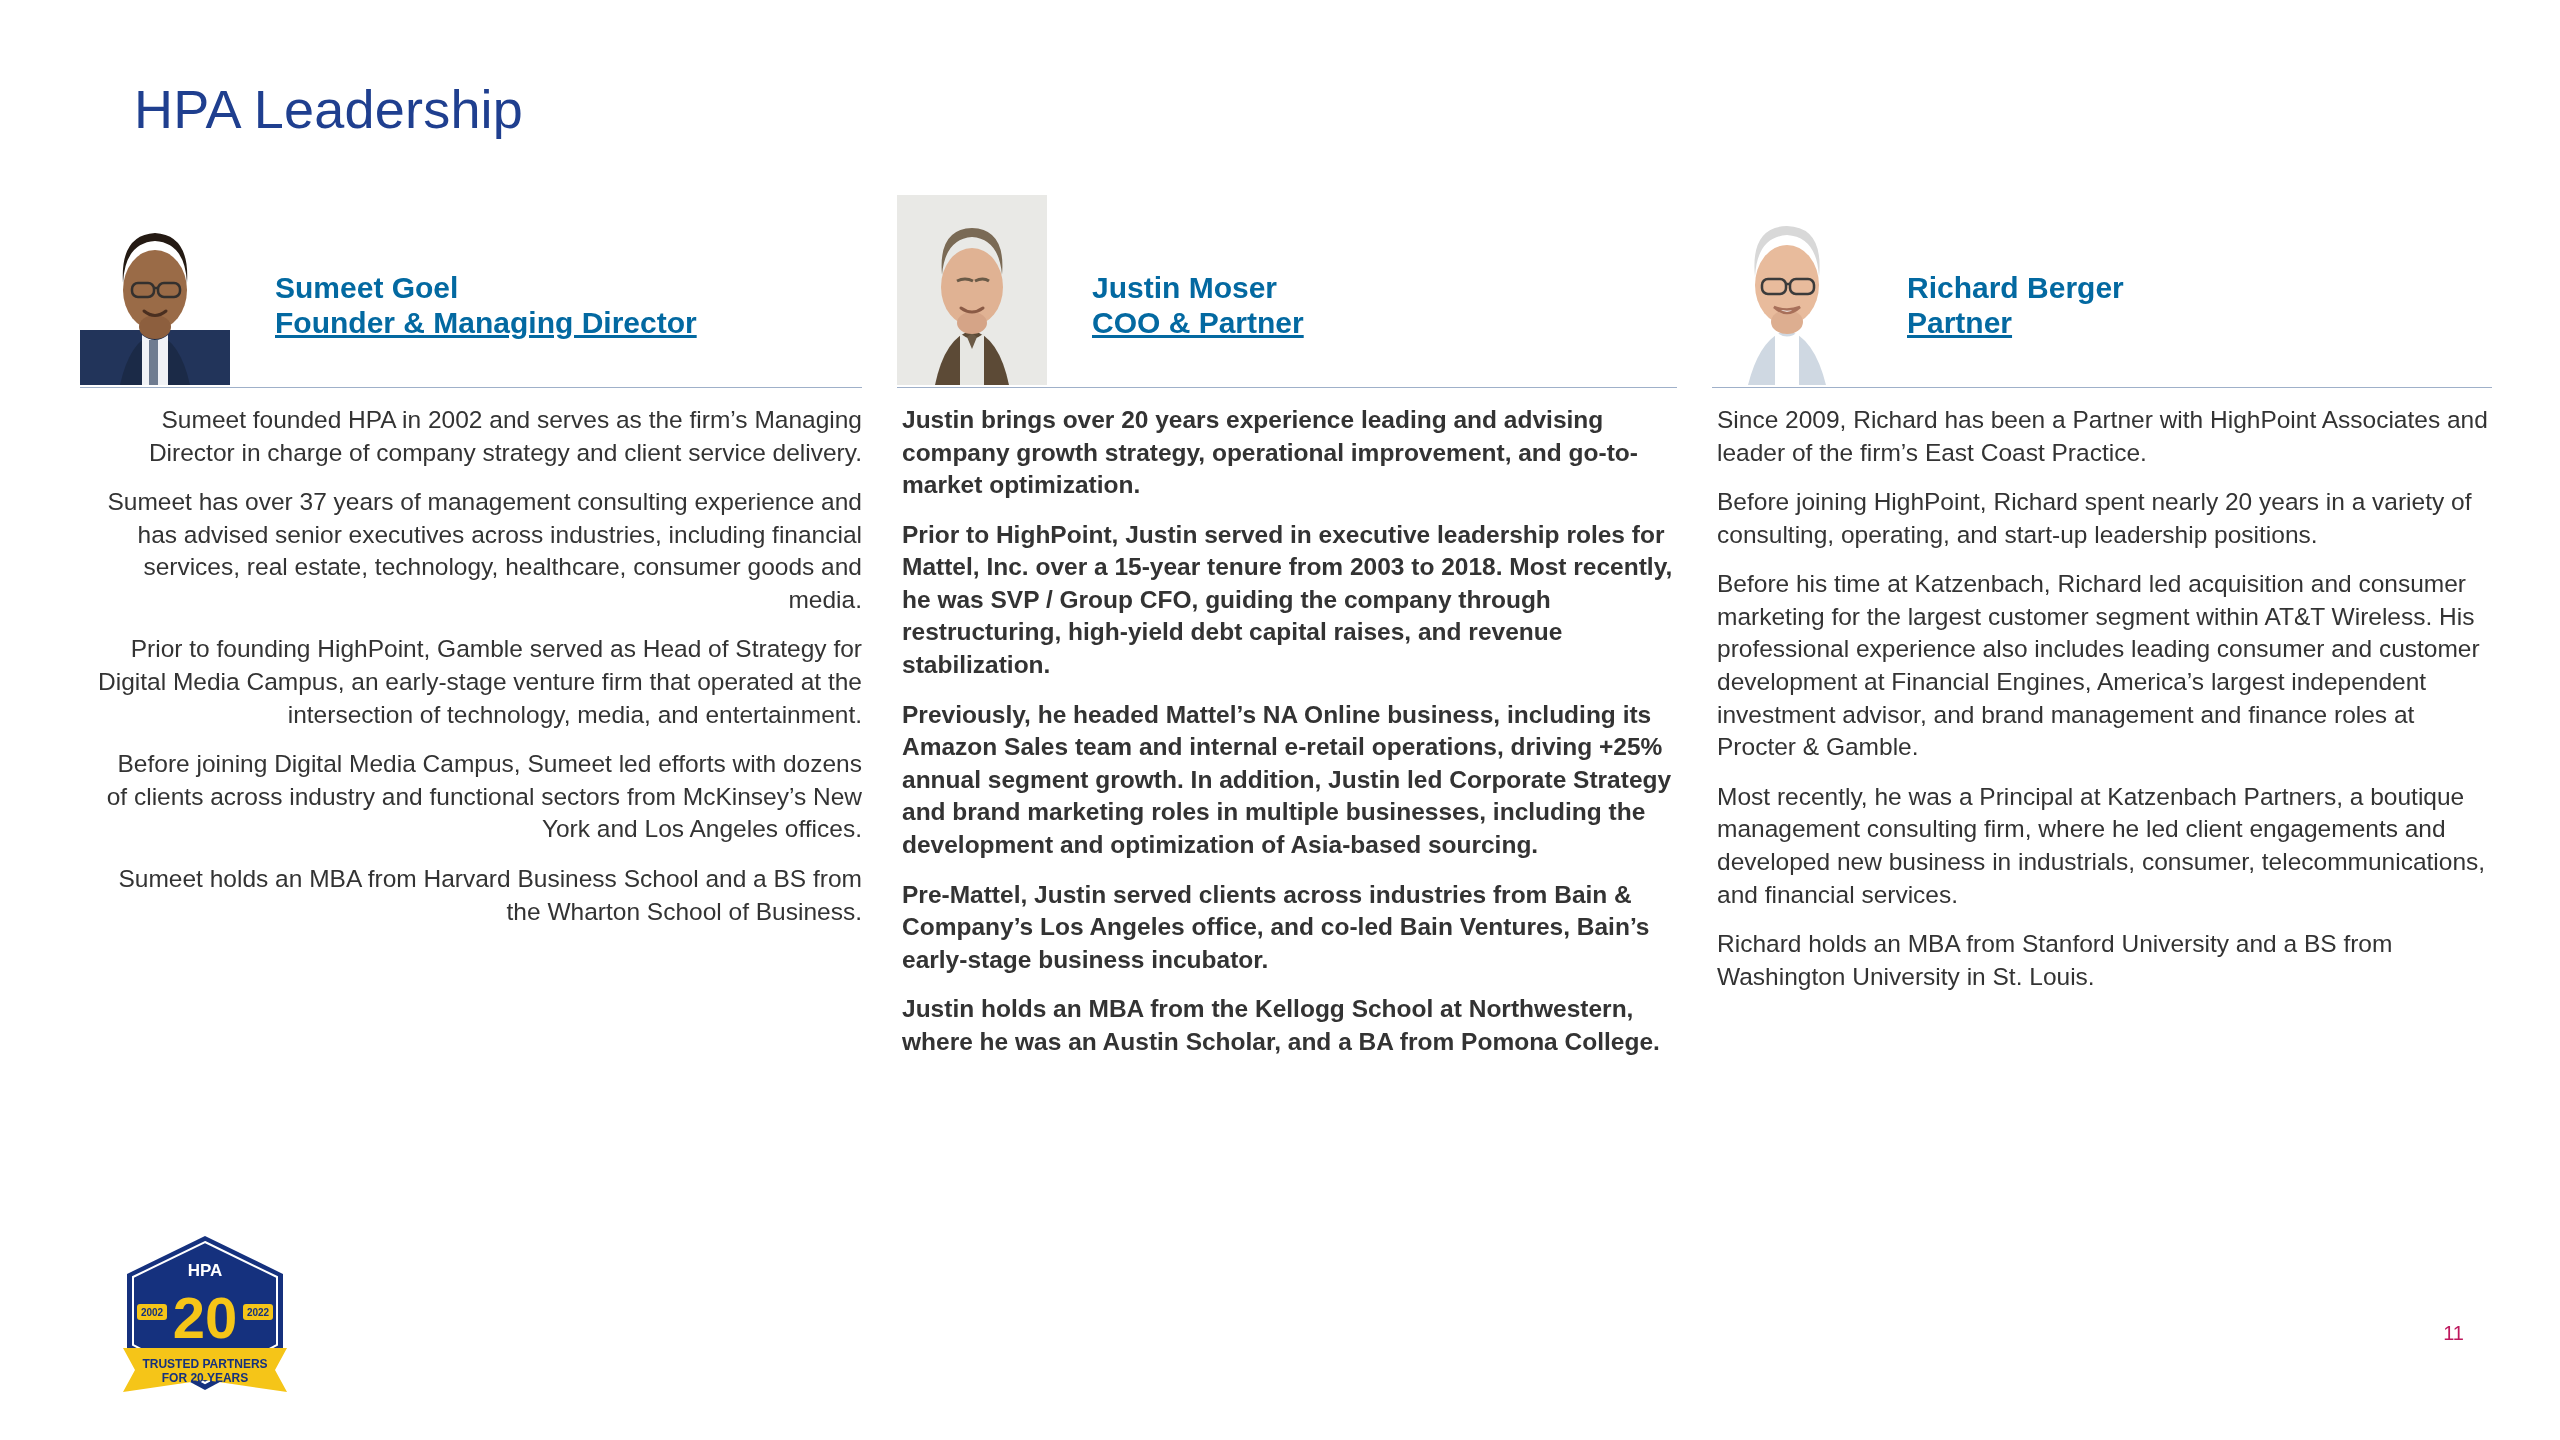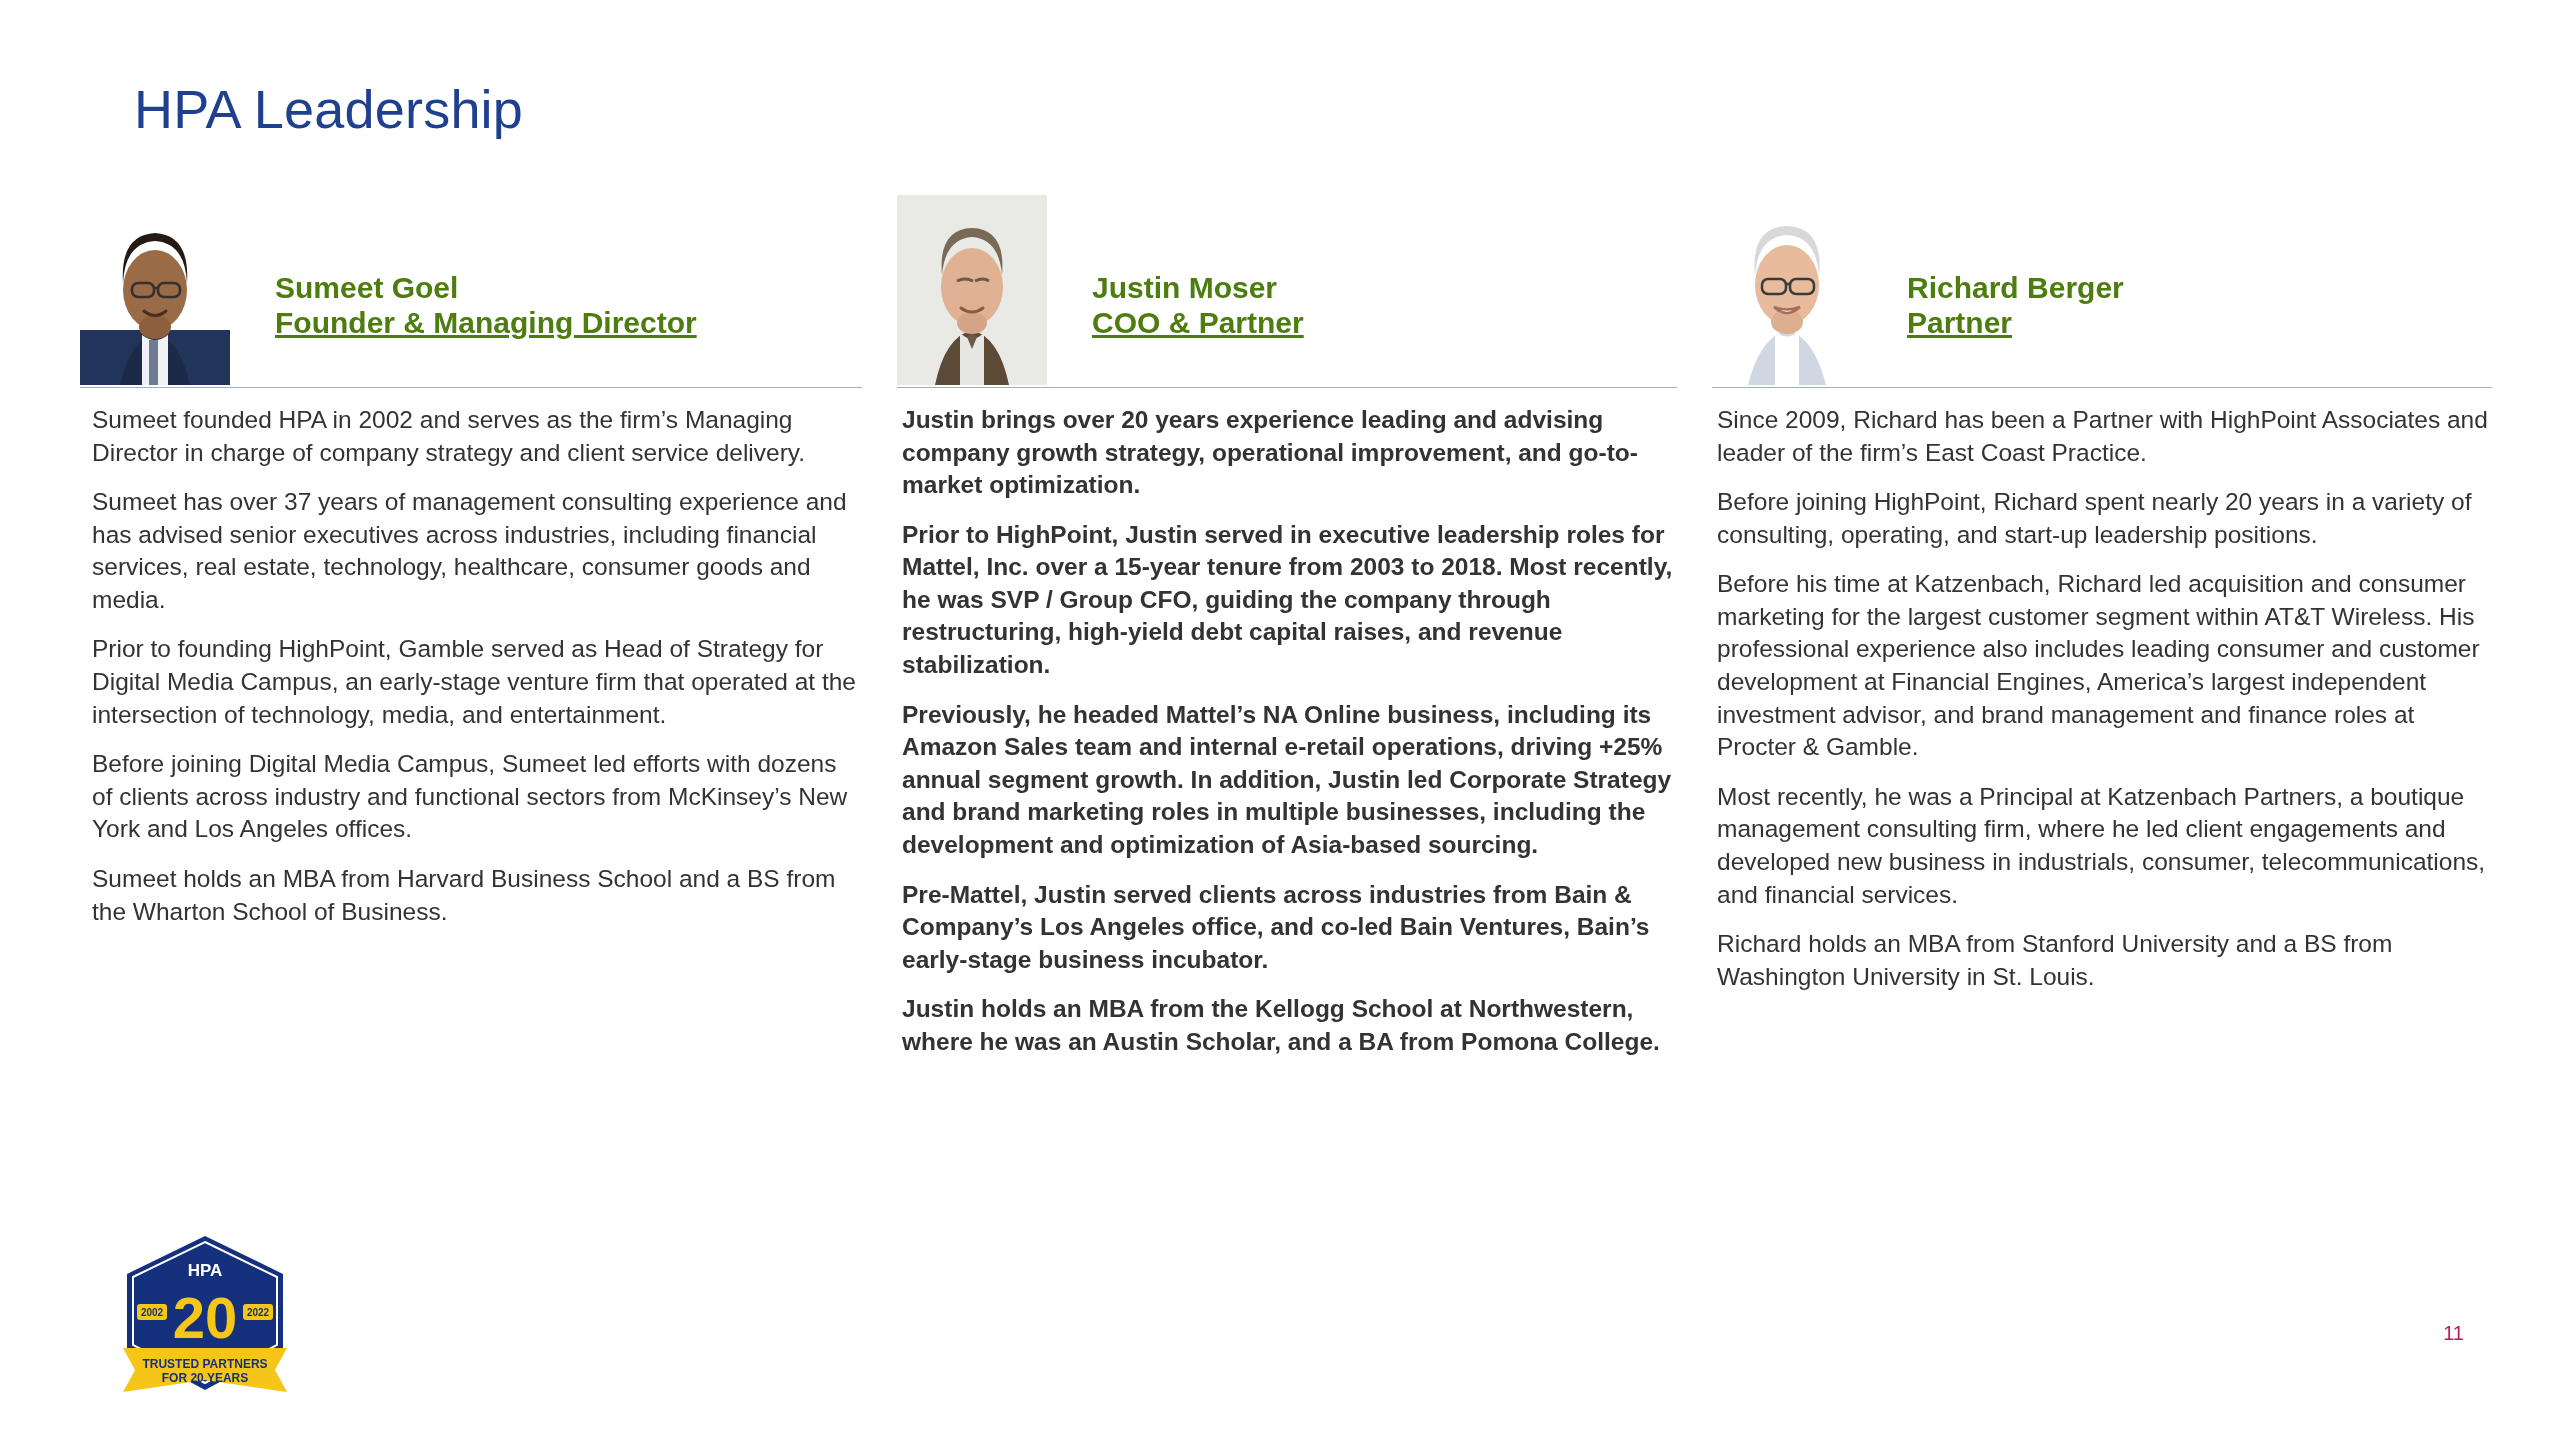--- a/index.html
+++ b/index.html
@@ -52,21 +52,21 @@
     top: 0;
     width: 150px;
     height: 190px;
     overflow: hidden;
   }
   .headshot svg { display: block; }
   .name-block {
     position: absolute;
     left: 195px;
     top: 75px;
-    color: #4d7c0f;
+    color: #0369a1;
     font-weight: bold;
     font-size: 30px;
     line-height: 1.17;
   }
   .name-block .role { display: block; text-decoration: underline; }
   .rule {
     position: absolute;
     left: 0;
     right: 0;
     top: 192px;
@@ -74,21 +74,21 @@
   }
   .bio-body {
     padding-top: 14px;
     font-size: 24.5px;
     line-height: 1.33;
     color: #333333;
   }
   .bio-body p {
     margin: 0 0 17px 0;
   }
-  .col1 .bio-body { width: 770px; padding-left: 12px; }
+  .col1 .bio-body { width: 770px; padding-left: 12px; text-align: right; }
   .col2 .bio-body { width: 775px; padding-left: 5px; font-weight: bold; }
   .col3 .bio-body { width: 775px; padding-left: 5px; }
 
   .page-number {
     position: absolute;
     right: 96px;
     bottom: 95px;
     font-size: 20px;
     color: #be185d;
   }

